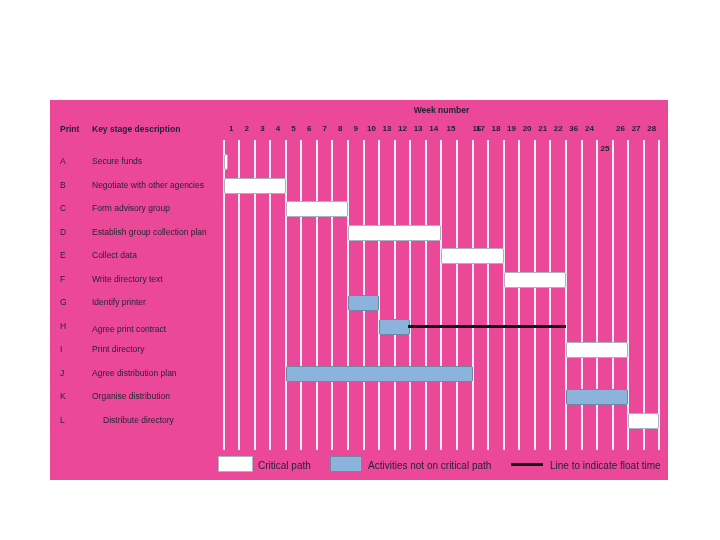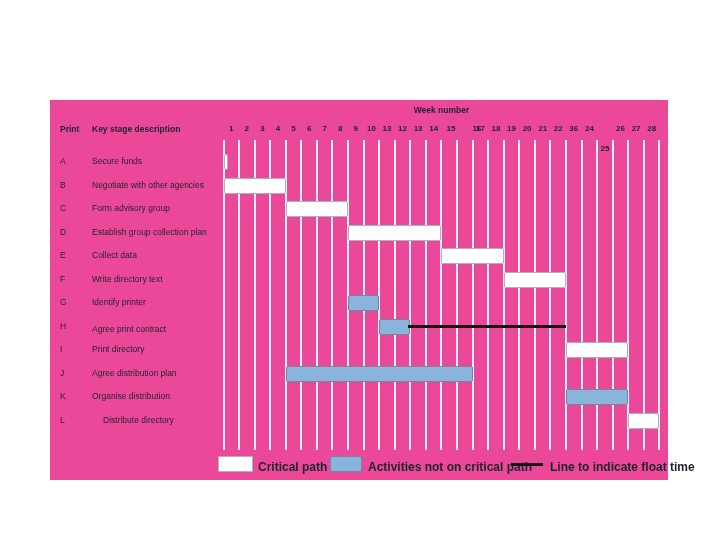--- a/index.html
+++ b/index.html
@@ -11,21 +11,21 @@
   .axis-title{position:absolute;top:5px;font-weight:700;font-size:8.5px;text-align:center;color:#1c2430;}
   .hdr{position:absolute;top:24px;font-weight:700;font-size:8.5px;color:#1c2430;white-space:nowrap;}
   .week-label{position:absolute;top:24px;font-weight:700;font-size:8px;color:#1c2430;
               transform:translateX(-50%);white-space:nowrap;}
   .vline{position:absolute;width:2px;}
   .code{position:absolute;font-size:8.5px;color:#1c2430;}
   .desc{position:absolute;font-size:8.5px;color:#1c2430;white-space:nowrap;}
   .bar{position:absolute;height:16px;border-radius:2px;box-sizing:border-box;}
   .floatline{position:absolute;height:3px;}
   .lg-swatch{position:absolute;box-sizing:border-box;}
-  .lg-label{position:absolute;font-size:12px;color:#1c2430;white-space:nowrap;font-weight:bold;}
+  .lg-label{position:absolute;font-size:10px;color:#1c2430;white-space:nowrap;}
 </style>
 </head>
 <body>
 
 <div class="slide">
 
   <div class="panel" id="panel" style="background: #ec4899;">
     <div class="axis-title" id="axisTitle" style="left: 173.5px; width: 435.96px;">Week number</div>
     <div class="hdr" style="left:10px;">Print</div>
     <div class="hdr" style="left:42px;">Key stage description</div>

